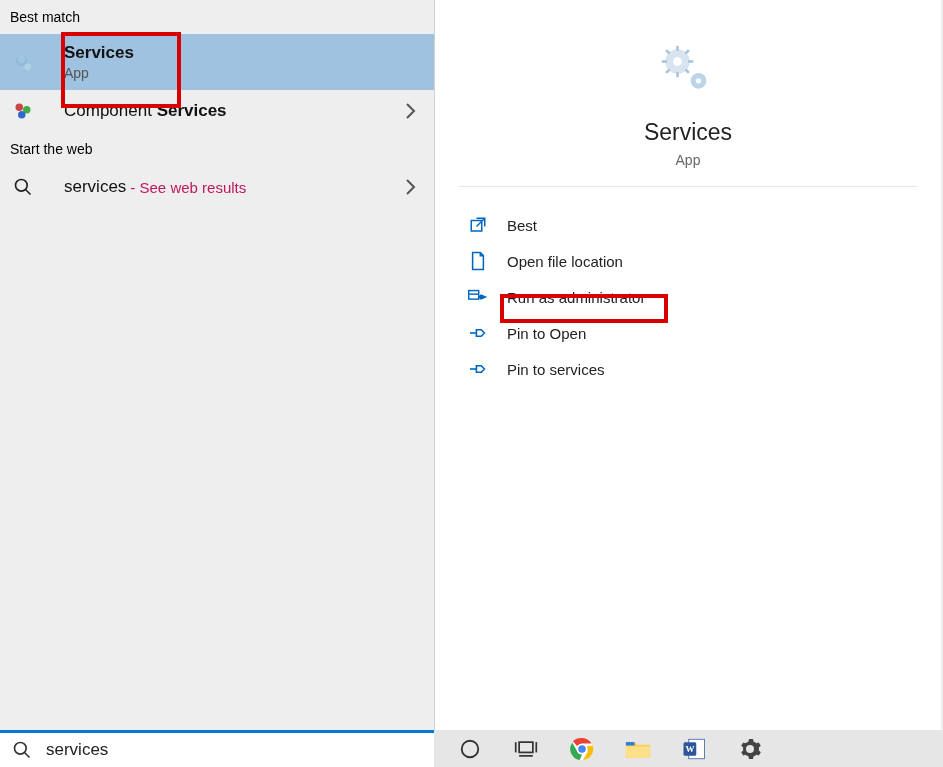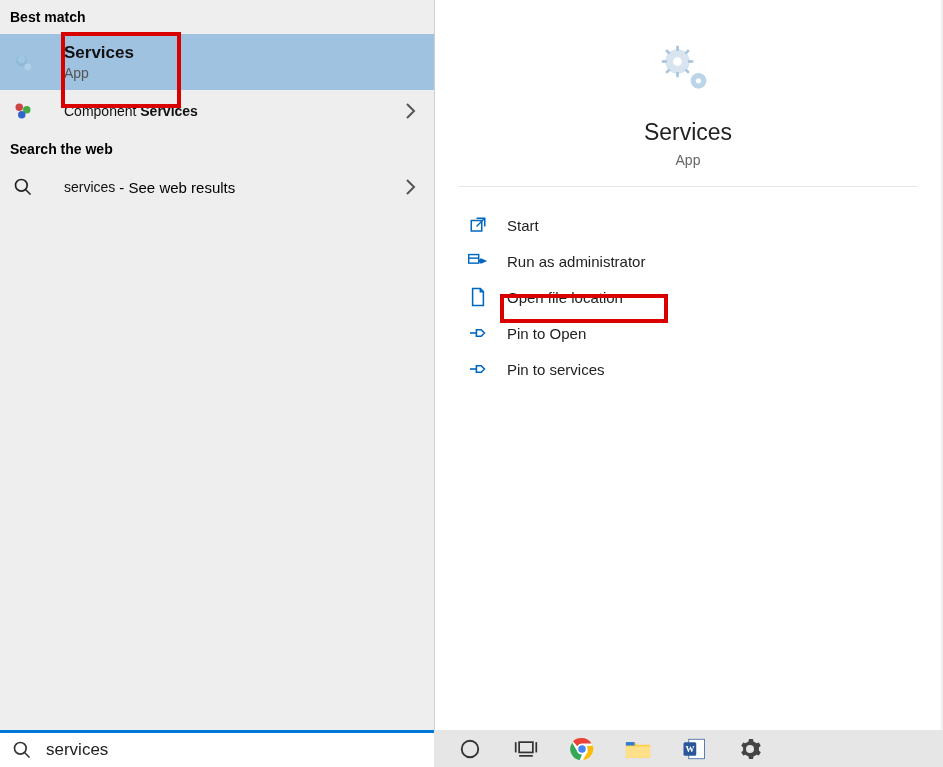--- a/index.html
+++ b/index.html
@@ -1,30 +1,30 @@
 <!DOCTYPE html>
 <html><head>
 <meta charset="utf-8">
 <style>
 html,body{margin:0;padding:0;font-family:"Segoe UI",Arial,sans-serif;font-size:14px;color:#000;background:#fff}
 .root{position:relative;width:943px;height:767px;overflow:hidden;border:0;background:#eeeeee}
 .left-pane{position:absolute;left:0;top:0;width:434px;height:730px;background:#eeeeee}
 .right-pane{position:absolute;left:434px;top:0;width:506px;height:730px;background:#fff;border-left:1px solid #d0d0d0}
-.section-heading{font-weight:700;font-size:14px;padding:9px 12px 9px 10px;color:#000}
+.section-heading{font-weight:400;font-size:14px;padding:9px 12px 9px 10px;color:#000}
 .result{display:flex;align-items:center;padding:10px 12px;cursor:default;height:56px;box-sizing:border-box;position:relative}
 .result.selected{background:#9fc2e1}
 .result .icon-slot{width:22px;height:22px;flex:0 0 22px;display:flex;align-items:center;justify-content:center;margin-right:30px}
 .result .title{font-size:17px;font-weight:600;color:#111}
 .result .sub{font-size:14px;color:#555;margin-top:2px}
 .result .content{display:flex;flex-direction:column}
 .row{display:flex;align-items:center;padding:10px 12px;cursor:default;position:relative}
 .row .icon-slot{width:22px;height:22px;flex:0 0 22px;display:flex;align-items:center;justify-content:center;margin-right:30px}
-.row .label{font-size:14px;color:#111}
+.row .label{font-size:17px;color:#111}
 .row .label strong{font-weight:600}
-.row .sub-inline{font-size:15px;color:#000000;margin-left:4px}
+.row .sub-inline{font-size:15px;color:#be185d;margin-left:4px}
 .chevron{position:absolute;right:18px;top:50%;transform:translateY(-50%);color:#555}
 .chevron svg{display:block}
 .red-box-1{position:absolute;pointer-events:none;border:4px solid #d90000;left:61px;top:32px;width:120px;height:76px;box-sizing:border-box}
 .red-box-2{position:absolute;pointer-events:none;border:4px solid #d90000;left:500px;top:294px;width:168px;height:29px;box-sizing:border-box}
 .detail-header{display:flex;flex-direction:column;align-items:center;padding-top:44px;padding-bottom:18px;border-bottom:1px solid #e6e6e6;margin:0 24px}
 .detail-icon{margin-bottom:16px}
 .detail-title{font-size:23px;font-weight:400;color:#222}
 .detail-sub{font-size:14px;color:#666;margin-top:6px}
 .actions{padding:20px 14px}
 .action{display:flex;align-items:center;padding:8px 16px;cursor:default}
@@ -68,21 +68,21 @@
           </svg>
     </span>
     <span class="label"><span>Component </span><strong>Services</strong></span>
     <span class="chevron">
       <svg width="12" height="18" viewBox="0 0 12 18">
             <path d="M3 2l7 7-7 7" stroke="#555" stroke-width="2" fill="none"></path>
           </svg>
     </span>
   </div>
 
-  <div class="section-heading">Search the web</div>
+  <div class="section-heading">Start the web</div>
 
   <div class="row">
     <span class="icon-slot">
       <svg width="20" height="20" viewBox="0 0 24 24">
             <circle cx="10" cy="10" r="7" stroke="#222" stroke-width="2" fill="none"></circle>
             <line x1="15" y1="15" x2="21" y2="21" stroke="#222" stroke-width="2"></line>
           </svg>
     </span>
     <span class="label">services</span>
     <span class="sub-inline"> - See web results</span>
@@ -125,40 +125,40 @@
 
   <div class="actions">
     <div class="action">
       <span class="aicon">
         <svg width="18" height="18" viewBox="0 0 24 24" fill="none" stroke="#0067c0" stroke-width="2">
               <rect x="3" y="6" width="14" height="14"></rect>
               <path d="M10 3h11v11"></path>
               <path d="M21 3L10 14"></path>
             </svg>
       </span>
-      <span class="alabel">Start</span>
+      <span class="alabel">Best</span>
+    </div>
+    <div class="action">
+      <span class="aicon">
+        <svg width="16" height="20" viewBox="0 0 20 26" fill="none" stroke="#0067c0" stroke-width="2">
+              <path d="M3 2h10l4 4v18H3z"></path>
+              <path d="M13 2v4h4"></path>
+            </svg>
+      </span>
+      <span class="alabel">Open file location</span>
     </div>
     <div class="action">
       <span class="aicon">
         <svg width="20" height="18" viewBox="0 0 28 24" fill="none" stroke="#0067c0" stroke-width="2">
               <rect x="1" y="3" width="14" height="12"></rect>
               <path d="M1 8h14"></path>
               <path d="M18 8l9 4-9 4-4-4z" fill="#0067c0" stroke="none"></path>
             </svg>
       </span>
       <span class="alabel">Run as administrator</span>
-    </div>
-    <div class="action">
-      <span class="aicon">
-        <svg width="16" height="20" viewBox="0 0 20 26" fill="none" stroke="#0067c0" stroke-width="2">
-              <path d="M3 2h10l4 4v18H3z"></path>
-              <path d="M13 2v4h4"></path>
-            </svg>
-      </span>
-      <span class="alabel">Open file location</span>
     </div>
     <div class="action">
       <span class="aicon">
         <svg width="20" height="16" viewBox="0 0 24 20" fill="none" stroke="#0067c0" stroke-width="2">
               <path d="M2 10h8"></path>
               <path d="M10 6h6l4 4-4 4h-6z"></path>
             </svg>
       </span>
       <span class="alabel">Pin to Open</span>
     </div>

